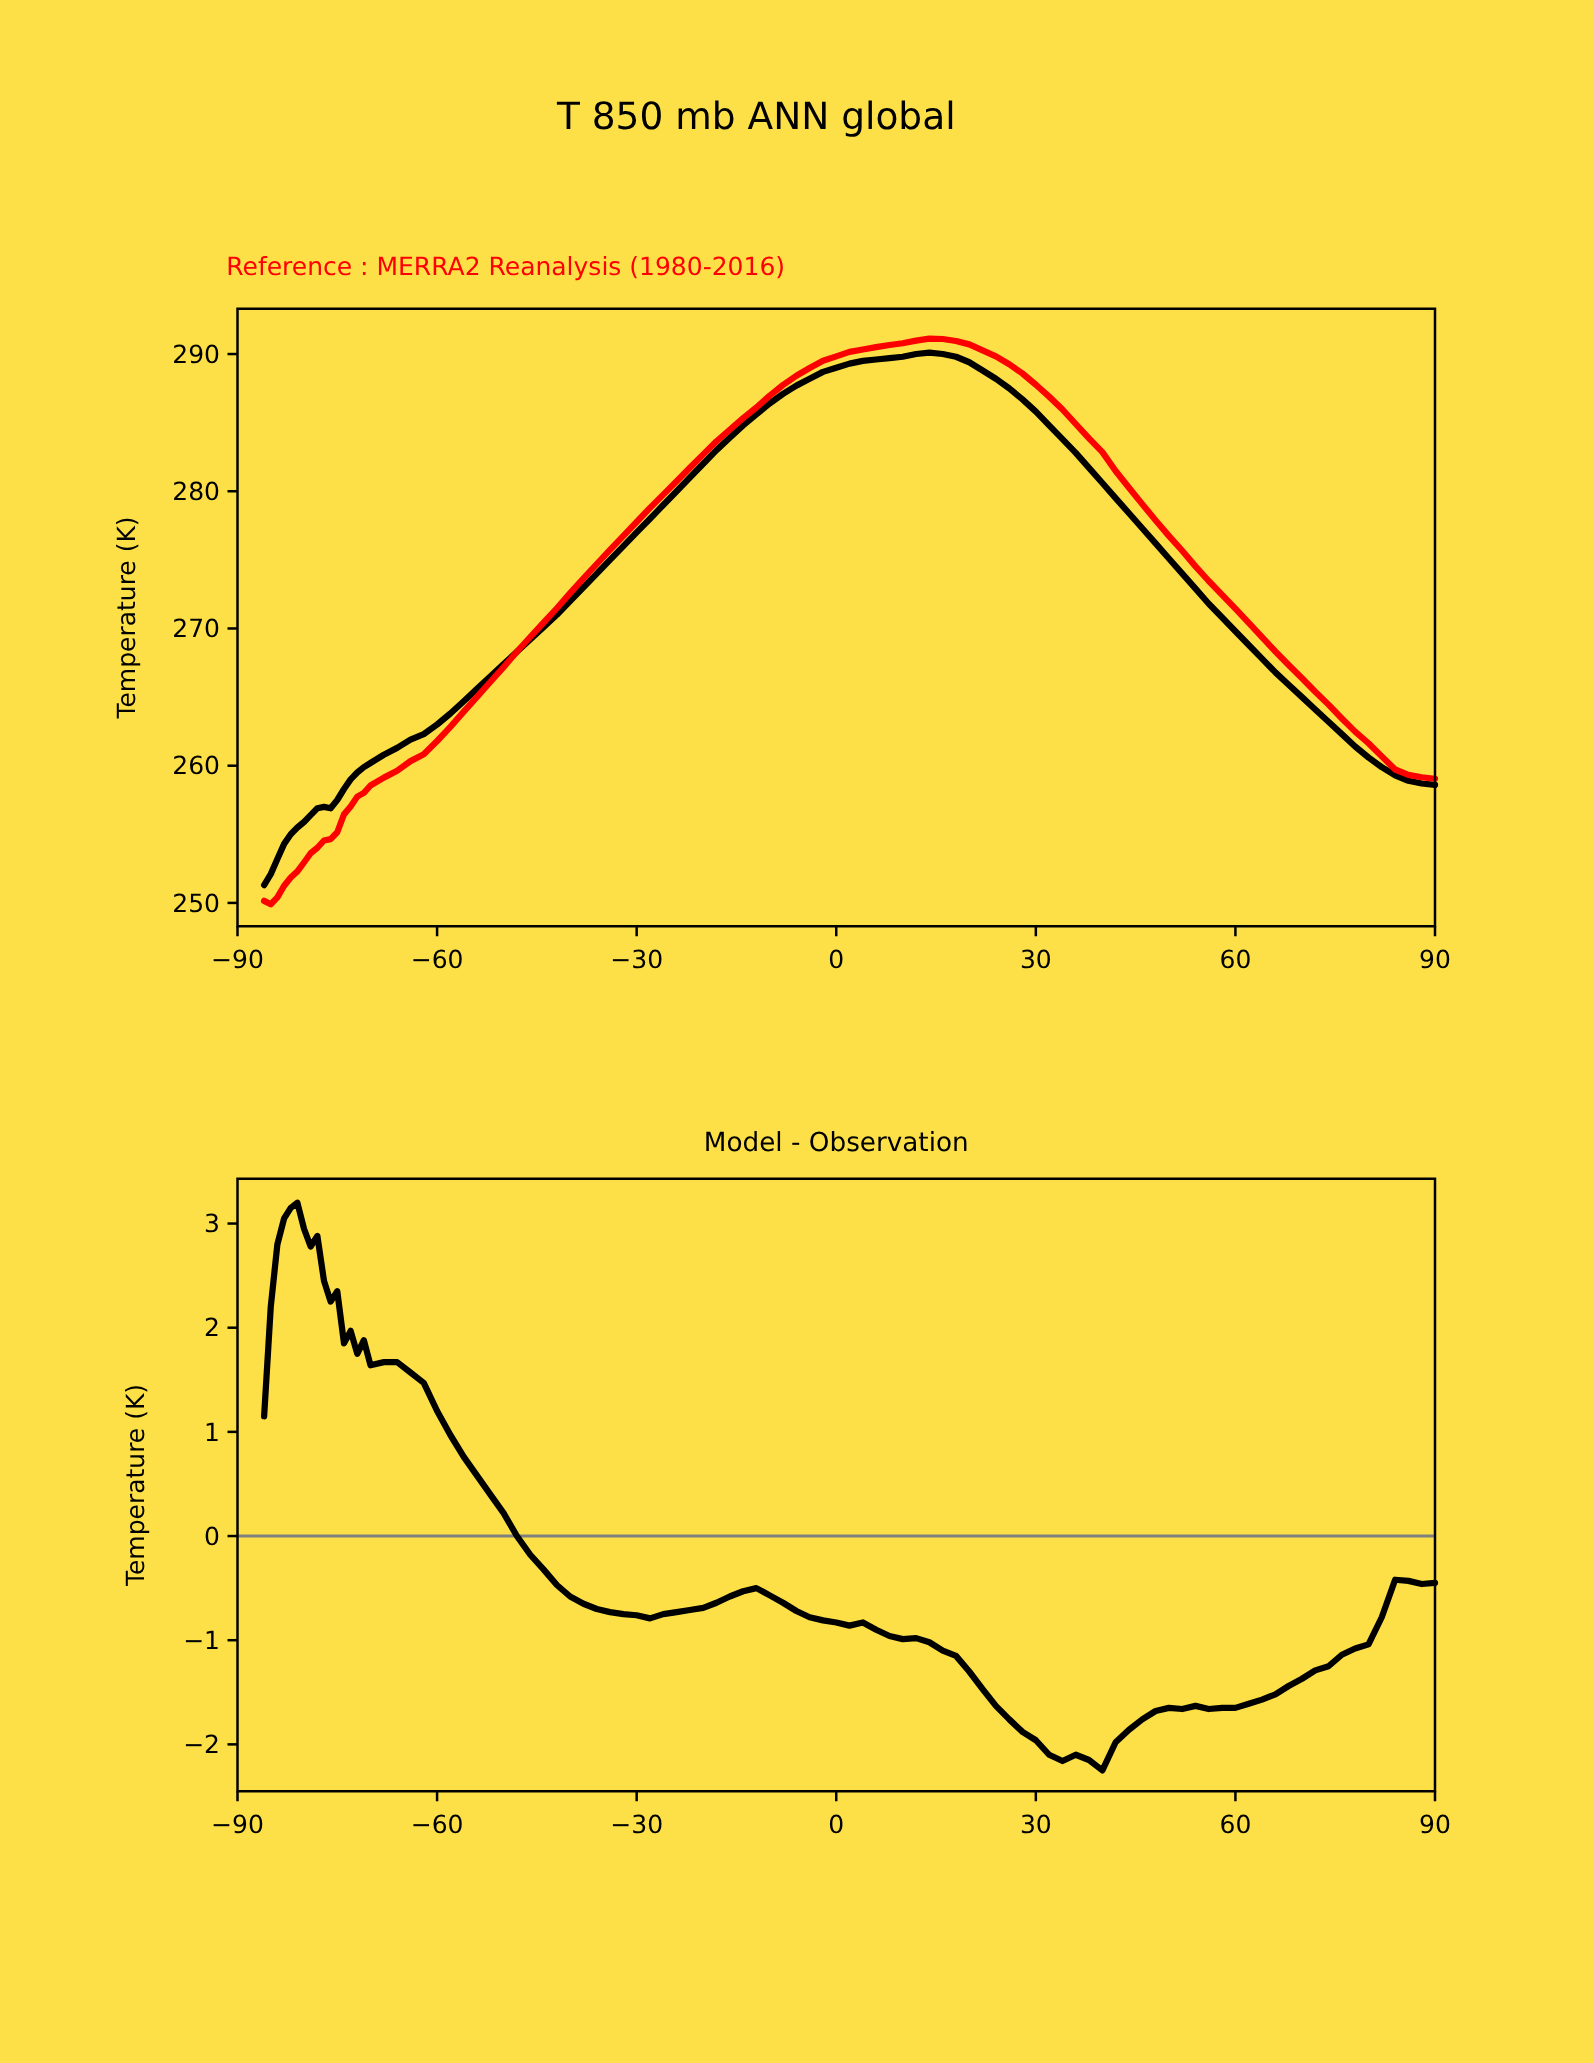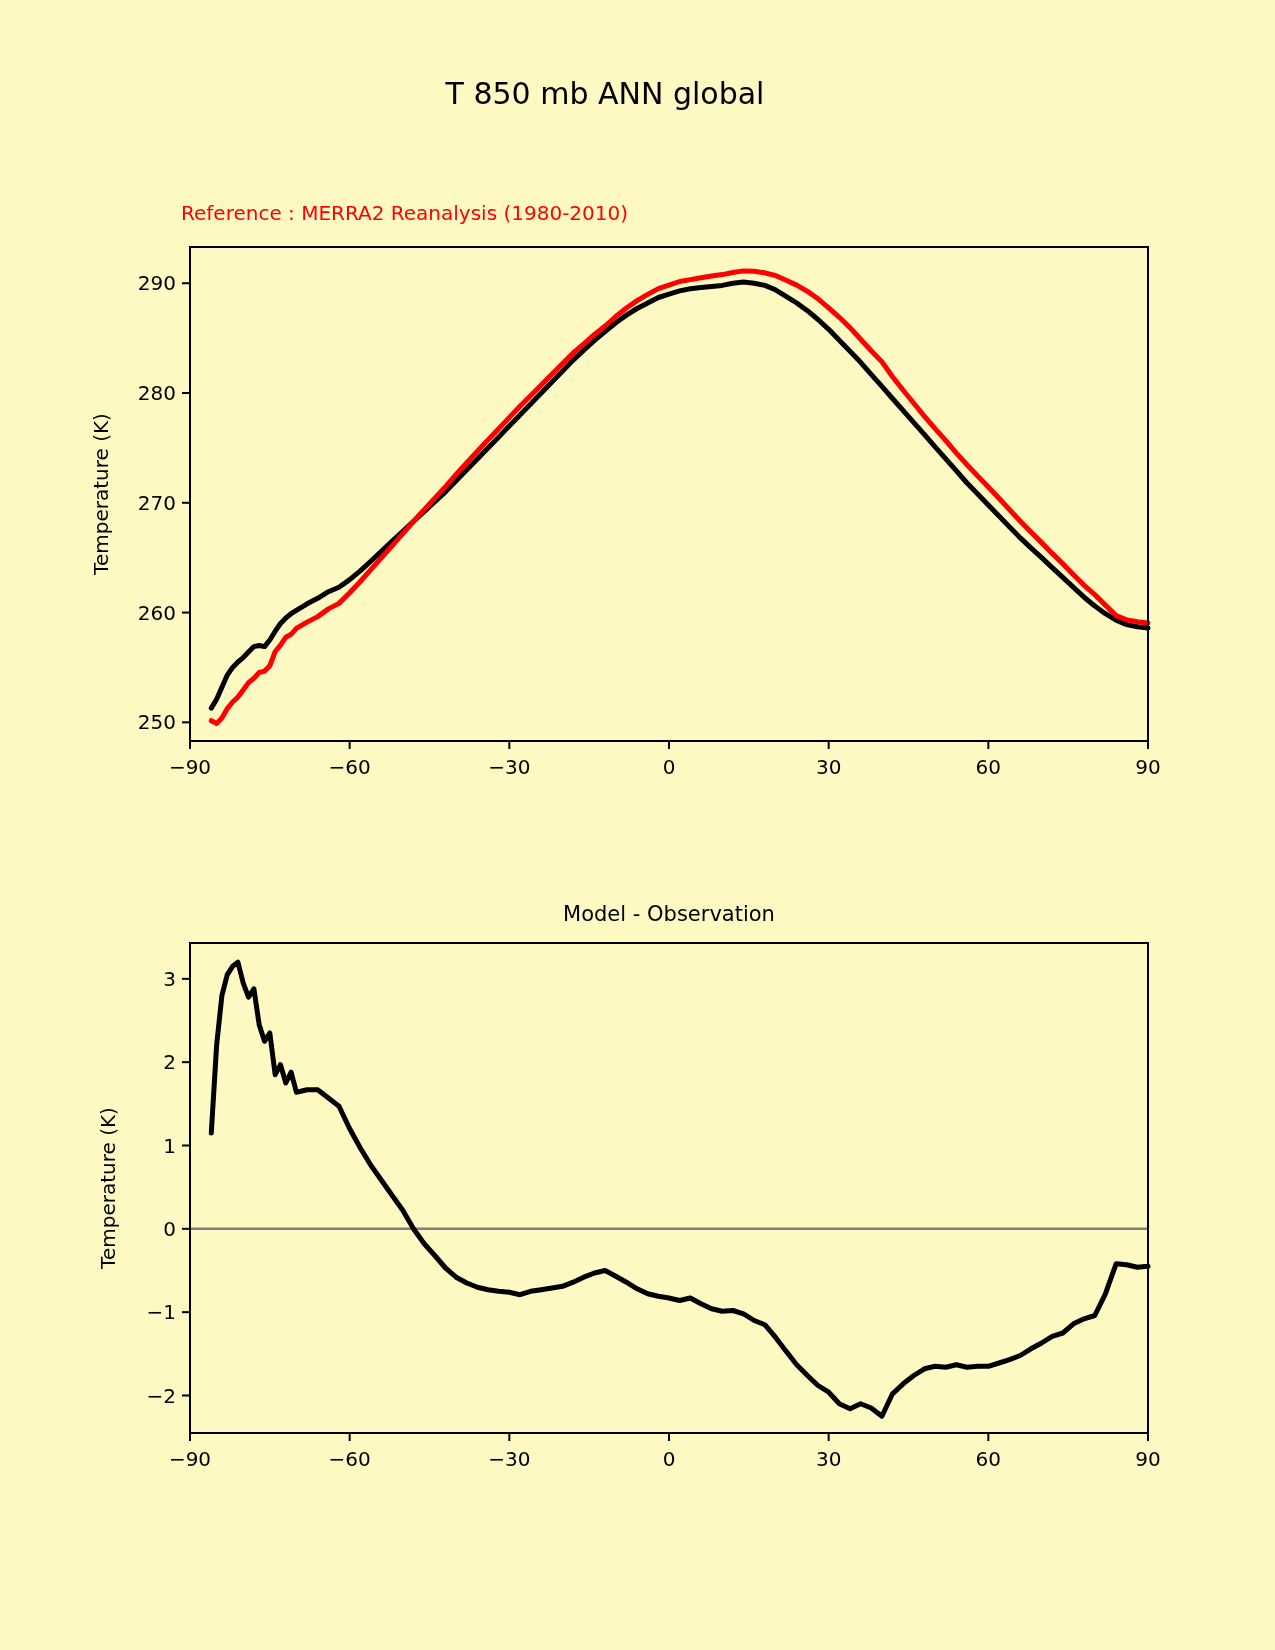--- a/index.html
+++ b/index.html
@@ -8,21 +8,21 @@
     background: #ffffff;
     width: 1275px;
     height: 1650px;
     overflow: hidden;
     font-family: "DejaVu Sans", "Liberation Sans", sans-serif;
   }
   #figure {
     position: relative;
     width: 1275px;
     height: 1650px;
-    background: #fef9c3;
+    background: #fde047;
   }
   #charts {
     position: absolute;
     left: 0;
     top: 0;
   }
   .suptitle {
     position: absolute;
     left: 0;
     top: 76px;
@@ -57,21 +57,21 @@
     font-family: "DejaVu Sans", "Liberation Sans", sans-serif;
     font-size: 20px;
     fill: #000000;
   }
 </style>
 </head>
 <body>
 
 <div id="figure">
   <div class="suptitle">T 850 mb ANN global</div>
-  <div class="ann ref">Reference : MERRA2 Reanalysis (1980-2010)</div>
+  <div class="ann ref">Reference : MERRA2 Reanalysis (1980-2016)</div>
   <div class="subplot-title">Model - Observation</div>
   <svg id="charts" width="1275" height="1650">
       <g>
         <polyline points="211.3,708.1 216.6,699.3 221.9,687.2 227.3,675.1 232.6,667.4 237.9,662.0 243.2,657.6 248.5,652.1 253.9,646.6 259.2,645.5 264.5,646.6 269.8,640.0 275.2,631.2 280.5,623.5 285.8,618.0 291.1,613.7 296.4,610.4 307.1,603.8 317.7,598.3 328.4,591.7 339.0,587.3 349.7,579.6 360.3,570.8 371.0,561.0 381.6,551.1 392.2,541.2 402.9,531.3 413.5,521.4 424.2,511.6 434.8,501.7 445.5,491.8 456.1,480.8 466.8,469.8 477.4,458.9 488.0,447.9 498.7,436.9 509.3,425.9 520.0,415.0 530.6,404.0 541.3,393.0 551.9,382.0 562.6,371.0 573.2,360.1 583.8,350.2 594.5,340.3 605.1,331.5 615.8,322.7 626.4,315.1 637.1,308.5 647.7,303.0 658.4,297.5 669.0,294.2 679.6,290.9 690.3,288.7 700.9,287.6 711.6,286.5 722.2,285.4 732.9,283.2 743.5,282.1 754.2,283.2 764.8,285.4 775.4,289.8 786.1,296.4 796.7,303.0 807.4,310.7 818.0,319.5 828.7,329.3 839.3,340.3 850.0,351.3 860.6,362.3 871.2,374.3 881.9,386.4 892.5,398.5 903.2,410.6 913.8,422.6 924.5,434.7 935.1,446.8 945.8,458.9 956.4,470.9 967.0,483.0 977.7,494.0 988.3,505.0 999.0,516.0 1009.6,526.9 1020.3,537.9 1030.9,547.8 1041.6,557.7 1052.2,567.6 1062.8,577.4 1073.5,587.3 1084.1,597.2 1094.8,606.0 1105.4,613.7 1116.1,620.2 1126.7,624.6 1137.4,626.8 1148.0,627.9" fill="none" stroke="#000000" stroke-width="5" stroke-linejoin="round" stroke-linecap="round"></polyline>
         <polyline points="211.3,720.7 216.6,723.4 221.9,717.9 227.3,708.6 232.6,702.0 237.9,697.1 243.2,690.0 248.5,682.6 253.9,678.2 259.2,672.4 264.5,671.3 269.8,665.8 275.2,651.5 280.5,645.2 285.8,637.3 291.1,634.3 296.4,628.4 307.1,622.1 317.7,616.6 328.4,608.9 339.0,603.4 349.7,592.8 360.3,581.5 371.0,569.3 381.6,557.5 392.2,545.6 402.9,533.7 413.5,521.4 424.2,509.6 434.8,498.2 445.5,486.6 456.1,474.5 466.8,462.7 477.4,451.2 488.0,439.9 498.7,428.7 509.3,417.6 520.0,406.3 530.6,395.7 541.3,385.0 551.9,374.2 562.6,363.5 573.2,353.0 583.8,343.8 594.5,334.5 605.1,326.0 615.8,316.5 626.4,308.0 637.1,300.6 647.7,294.4 658.4,288.6 669.0,285.1 679.6,281.5 690.3,279.6 700.9,277.7 711.6,276.0 722.2,274.6 732.9,272.5 743.5,270.9 754.2,271.2 764.8,272.8 775.4,275.5 786.1,280.3 796.7,285.1 807.4,291.4 818.0,298.8 828.7,307.8 839.3,317.3 850.0,327.6 860.6,339.2 871.2,350.7 881.9,361.7 892.5,376.8 903.2,390.2 913.8,403.3 924.5,416.3 935.1,428.7 945.8,440.6 956.4,453.1 967.0,464.8 977.7,475.9 988.3,486.9 999.0,498.3 1009.6,509.7 1020.3,521.2 1030.9,532.0 1041.6,542.6 1052.2,553.4 1062.8,563.7 1073.5,574.8 1084.1,585.3 1094.8,594.6 1105.4,605.1 1116.1,615.6 1126.7,619.9 1137.4,621.8 1148.0,623.0" fill="none" stroke="#ff0000" stroke-width="5" stroke-linejoin="round" stroke-linecap="round"></polyline>
         <rect x="190" y="247" width="958" height="494" fill="none" stroke="#000000" stroke-width="2"></rect>
         <line x1="190" y1="741" x2="190" y2="749" stroke="#000000" stroke-width="2"></line>
         <text x="190" y="774" text-anchor="middle" class="tick">−90</text>
         <line x1="349.66666666666663" y1="741" x2="349.66666666666663" y2="749" stroke="#000000" stroke-width="2"></line>
         <text x="349.66666666666663" y="774" text-anchor="middle" class="tick">−60</text>

